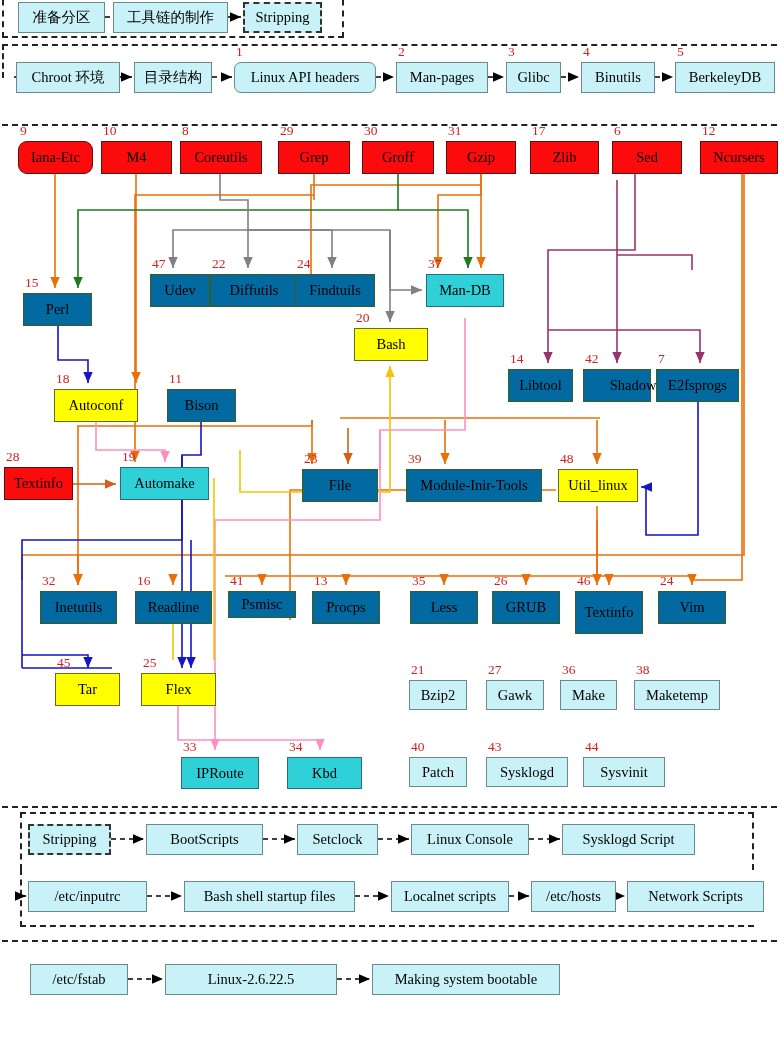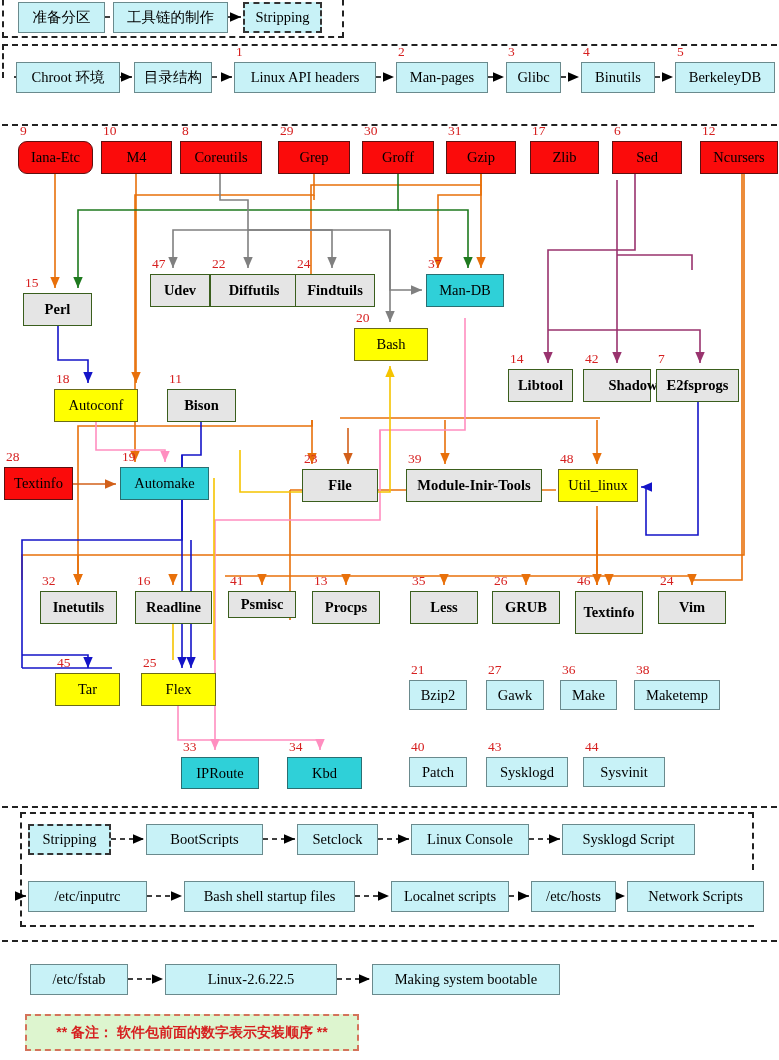--- a/index.html
+++ b/index.html
@@ -7,21 +7,21 @@
        font-family:"Liberation Serif","DejaVu Serif",serif;}
   #stage{position:relative;width:779px;height:1060px;}
 
   
   .node{position:absolute;box-sizing:border-box;border:1.2px solid #555;
         display:flex;align-items:center;justify-content:center;
         font-size:14.5px;color:#000;line-height:1;text-align:center;
         white-space:nowrap;}
   .cyanlight{background:#c8f2f7;border-color:#6a8a8d;}
   .cyan{background:#2fd0d8;border-color:#2a6f72;}
-  .green{background:#e5e5e5;border-color:#3a5e1d;font-weight:bold;}
+  .green{background:#0369a1;border-color:#3a5e1d;}
   .red{background:#fb0b0b;border-color:#5c1111;}
   .yellow{background:#ffff00;border-color:#6b6b17;}
   .dashedbox{background:#c8f2f7;border:2px dashed #333;}
 
   
   .num{position:absolute;color:#d62020;font-size:13.5px;line-height:1;
        font-family:"Liberation Serif","DejaVu Serif",serif;}
 
   
   .frame{position:absolute;border:2px dashed #222;box-sizing:border-box;}
@@ -192,21 +192,21 @@
       </g>
     </g>
   </svg>
 
   <div id="nodes-layer">
       <div class="node cyanlight" style="left: 18px; top: 2px; width: 87px; height: 31px;">准备分区</div>
       <div class="node cyanlight" style="left: 113px; top: 2px; width: 115px; height: 31px;">工具链的制作</div>
       <div class="node dashedbox" style="left: 243px; top: 2px; width: 79px; height: 31px;">Stripping</div>
       <div class="node cyanlight" style="left: 16px; top: 62px; width: 104px; height: 31px;">Chroot 环境</div>
       <div class="node cyanlight" style="left: 134px; top: 62px; width: 78px; height: 31px;">目录结构</div>
-      <div class="node cyanlight" style="left: 234px; top: 62px; width: 142px; height: 31px;">Linux API headers</div>
+      <div class="node cyanlight" style="left: 234px; top: 62px; width: 142px; height: 31px; border-radius: 7px;">Linux API headers</div>
       <div class="num" style="left: 236px; top: 45px;">1</div>
       <div class="node cyanlight" style="left: 396px; top: 62px; width: 92px; height: 31px;">Man-pages</div>
       <div class="num" style="left: 398px; top: 45px;">2</div>
       <div class="node cyanlight" style="left: 506px; top: 62px; width: 55px; height: 31px;">Glibc</div>
       <div class="num" style="left: 508px; top: 45px;">3</div>
       <div class="node cyanlight" style="left: 581px; top: 62px; width: 74px; height: 31px;">Binutils</div>
       <div class="num" style="left: 583px; top: 45px;">4</div>
       <div class="node cyanlight" style="left: 675px; top: 62px; width: 100px; height: 31px;">BerkeleyDB</div>
       <div class="num" style="left: 677px; top: 45px;">5</div>
       <div class="node red" style="left: 18px; top: 141px; width: 75px; height: 33px; border-radius: 9px;">Iana-Etc</div>
@@ -305,15 +305,14 @@
       <div class="node cyanlight" style="left: 28px; top: 881px; width: 119px; height: 31px;">/etc/inputrc</div>
       <div class="node cyanlight" style="left: 184px; top: 881px; width: 171px; height: 31px;">Bash shell startup files</div>
       <div class="node cyanlight" style="left: 391px; top: 881px; width: 118px; height: 31px;">Localnet scripts</div>
       <div class="node cyanlight" style="left: 531px; top: 881px; width: 85px; height: 31px;">/etc/hosts</div>
       <div class="node cyanlight" style="left: 627px; top: 881px; width: 137px; height: 31px;">Network Scripts</div>
       <div class="node cyanlight" style="left: 30px; top: 964px; width: 98px; height: 31px;">/etc/fstab</div>
       <div class="node cyanlight" style="left: 165px; top: 964px; width: 172px; height: 31px;">Linux-2.6.22.5</div>
       <div class="node cyanlight" style="left: 372px; top: 964px; width: 188px; height: 31px;">Making system bootable</div>
     </div>
 
-  <div class="note" id="legend-note" style="left: 25px; top: 1014px; width: 334px; height: 37px;">** 备注： 软件包前面的数字表示安装顺序  **</div>
 
 </div>
 
 </body></html>

